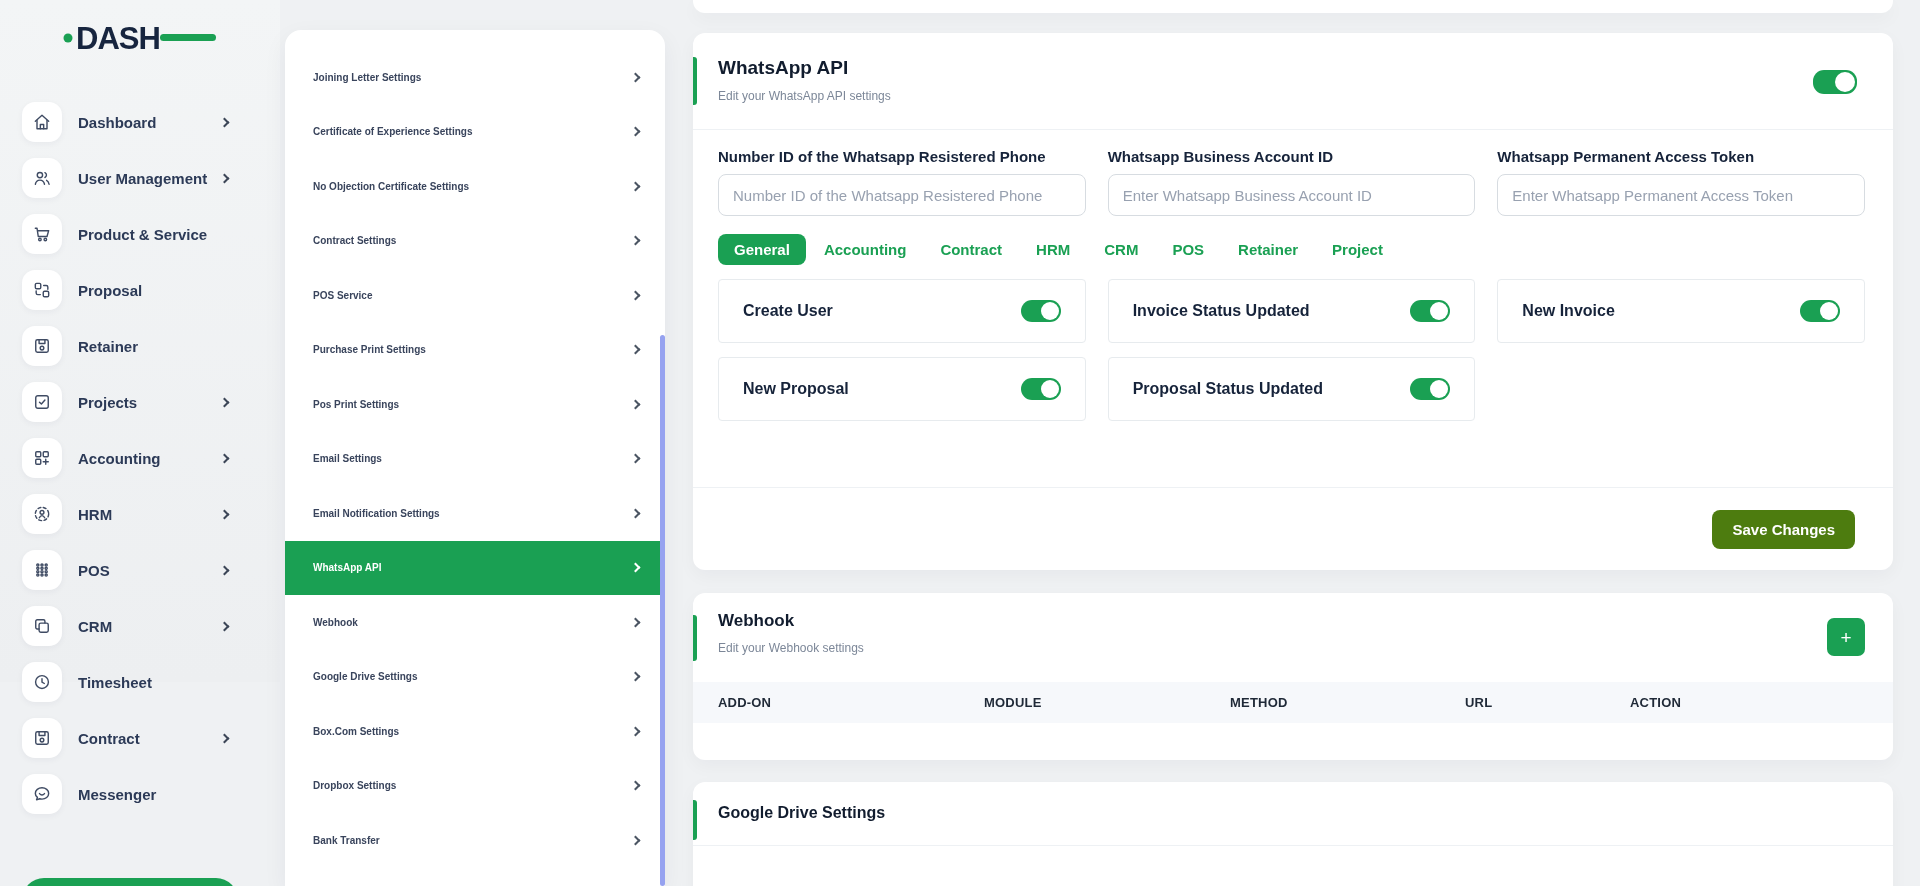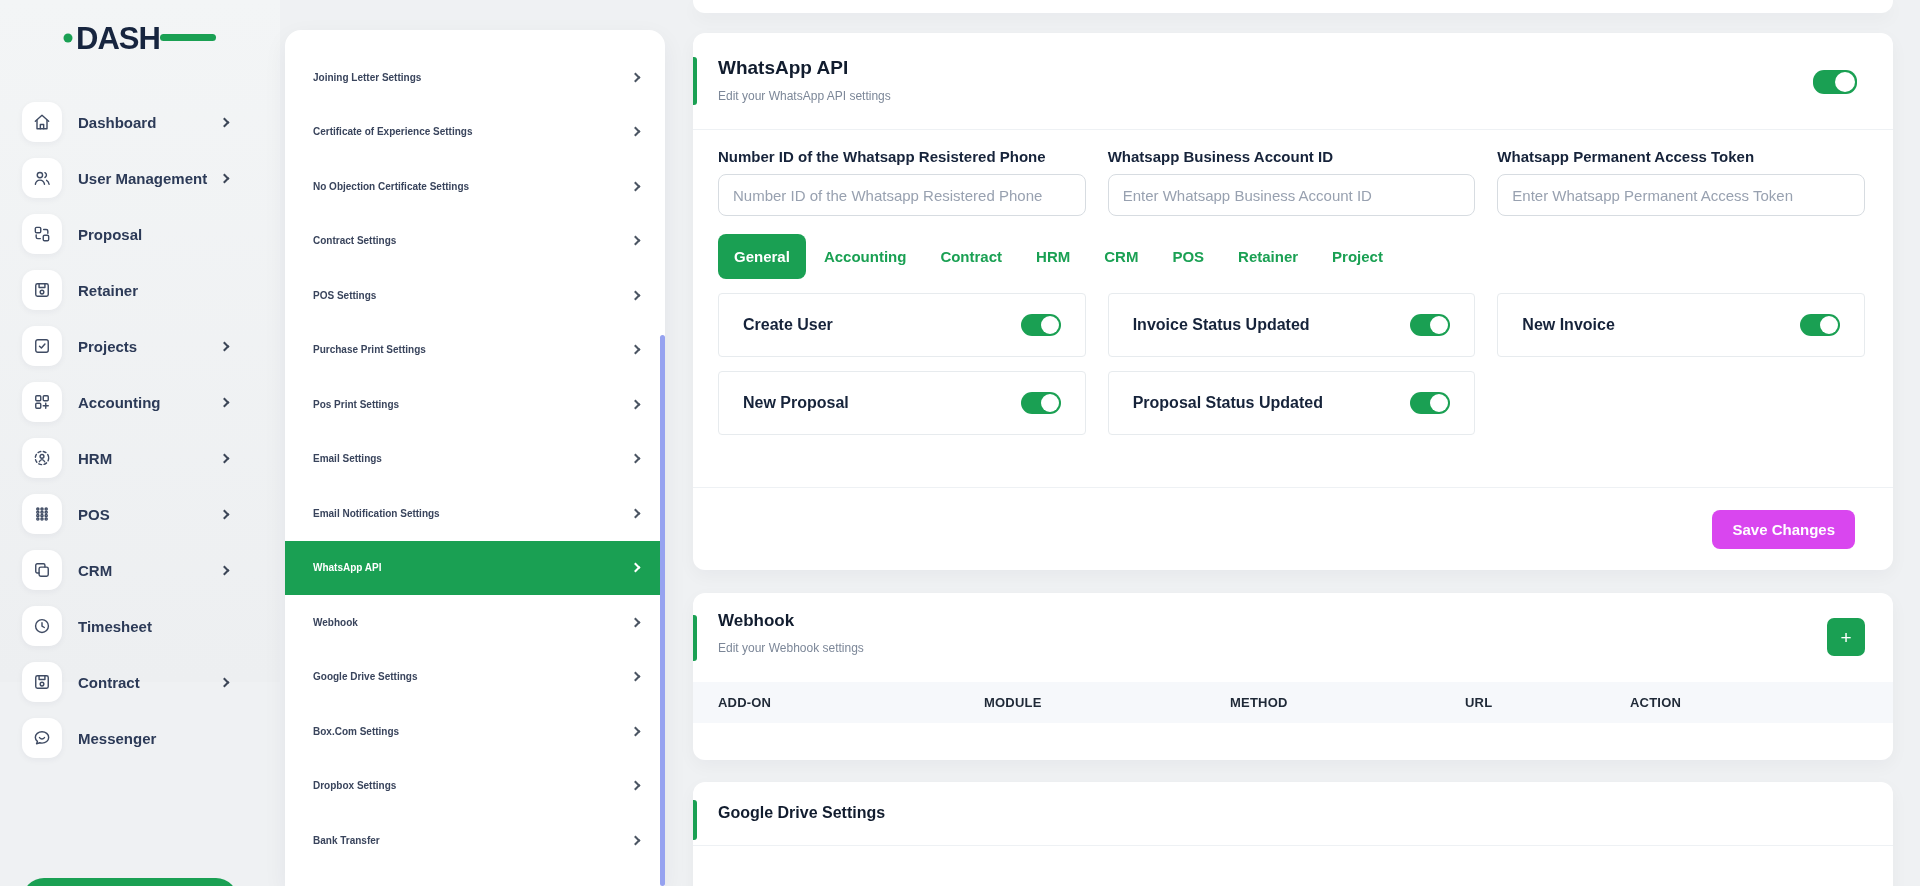--- a/index.html
+++ b/index.html
@@ -59,34 +59,34 @@
 
   .card-body { padding:18px 28px 0 25px; }
   .grid3 { display:grid; grid-template-columns:repeat(3,1fr); column-gap:22px; }
   .field-label { font-size:15px; font-weight:700; color:#16233a; margin-bottom:9px; }
   .input { width:100%; height:42px; border:1px solid #d7dce1; border-radius:8px;
     padding:0 14px; font-size:15px; color:#22304a; background:#fff; outline:none;
     font-family:"Liberation Sans","DejaVu Sans",sans-serif; }
   .input::placeholder { color:#98a1b0; }
 
   .tabs { display:flex; gap:2px; margin-top:18px; align-items:center; }
-  .tab { padding:14px 16px; font-size:15px; font-weight:600; color:#1aa053;
+  .tab { padding:7px 16px; font-size:15px; font-weight:600; color:#1aa053;
     border-radius:8px; cursor:pointer;text-align:center; }
   .tab.active { background:#1aa053; color:#ffffff; }
 
   .togglegrid { margin-top:14px; display:grid; grid-template-columns:repeat(3,1fr);
     gap:14px 22px; }
   .togglecard { height:64px; border:1px solid #e7ebee; border-radius:4px; background:#fff;
     display:flex; align-items:center; justify-content:space-between; padding:0 24px; }
   .togglecard .tlabel { font-size:16px; font-weight:700; color:#16233a; }
 
   .card-footer { position:absolute; left:0; right:0; bottom:0; height:83px;
     border-top:1px solid #eef1f4; display:flex; align-items:center;
     justify-content:flex-end; padding-right:38px; border-radius:0 0 12px 12px; }
-  .btn-save { background:#d946ef; color:#fff; border:none; border-radius:8px;
+  .btn-save { background:#4d7c0f; color:#fff; border:none; border-radius:8px;
     padding:11px 20px; font-size:15px; font-weight:600; cursor:pointer;
     font-family:"Liberation Sans","DejaVu Sans",sans-serif; }
 
   .wh-card { margin-top:23px; height:167px; }
   .btn-plus { position:absolute; top:25px; right:28px; width:38px; height:38px;
     background:#1aa053; color:#fff; border:none; border-radius:7px; font-size:19px;
     line-height:1; cursor:pointer; }
   .wh-head { height:89px; position:relative; }
   .wh-table-head { height:41px; background:#f6f8fb; display:flex; align-items:center; }
   .wh-col { font-size:13px; font-weight:700; color:#1f2937; letter-spacing:.2px; }
@@ -125,20 +125,30 @@
       <span class="icon-box">
           <svg width="20" height="20" viewBox="0 0 24 24">
             <circle cx="9.5" cy="8.5" r="3.2"></circle>
             <path d="M4 19.5c.6-3.2 2.8-5 5.5-5s4.9 1.8 5.5 5"></path>
             <path d="M15.5 5.6a3.2 3.2 0 0 1 0 5.8"></path>
             <path d="M17.5 14.8c1.6.8 2.6 2.4 3 4.7"></path>
           </svg>
         </span>
       <span class="nav-label">User Management</span>
       <span class="chev"></span>
+    </div>
+    <div class="nav-item">
+      <span class="icon-box">
+          <svg width="20" height="20" viewBox="0 0 24 24">
+            <path d="M4 5h2l1.5 10H18l2-7H7"></path>
+            <circle cx="9.5" cy="18.5" r="1.5"></circle>
+            <circle cx="16" cy="18.5" r="1.5"></circle>
+          </svg>
+        </span>
+      <span class="nav-label">Product &amp; Service</span>
     </div>
     <div class="nav-item">
       <span class="icon-box">
           <svg width="20" height="20" viewBox="0 0 24 24">
             <rect x="4" y="4" width="6.5" height="6.5" rx="1.5"></rect>
             <rect x="13.5" y="13.5" width="6.5" height="6.5" rx="1.5"></rect>
             <path d="M14 6.5h3a2 2 0 0 1 2 2V11"></path>
             <path d="M10 17.5H7a2 2 0 0 1-2-2V13"></path>
           </svg>
         </span>
@@ -261,21 +271,21 @@
   </div>
   <div class="menu-item">
     <span class="menu-label">No Objection Certificate Settings</span>
     <span class="chev"></span>
   </div>
   <div class="menu-item">
     <span class="menu-label">Contract Settings</span>
     <span class="chev"></span>
   </div>
   <div class="menu-item">
-    <span class="menu-label">POS Settings</span>
+    <span class="menu-label">POS Service</span>
     <span class="chev"></span>
   </div>
   <div class="menu-item">
     <span class="menu-label">Purchase Print Settings</span>
     <span class="chev"></span>
   </div>
   <div class="menu-item">
     <span class="menu-label">Pos Print Settings</span>
     <span class="chev"></span>
   </div>

